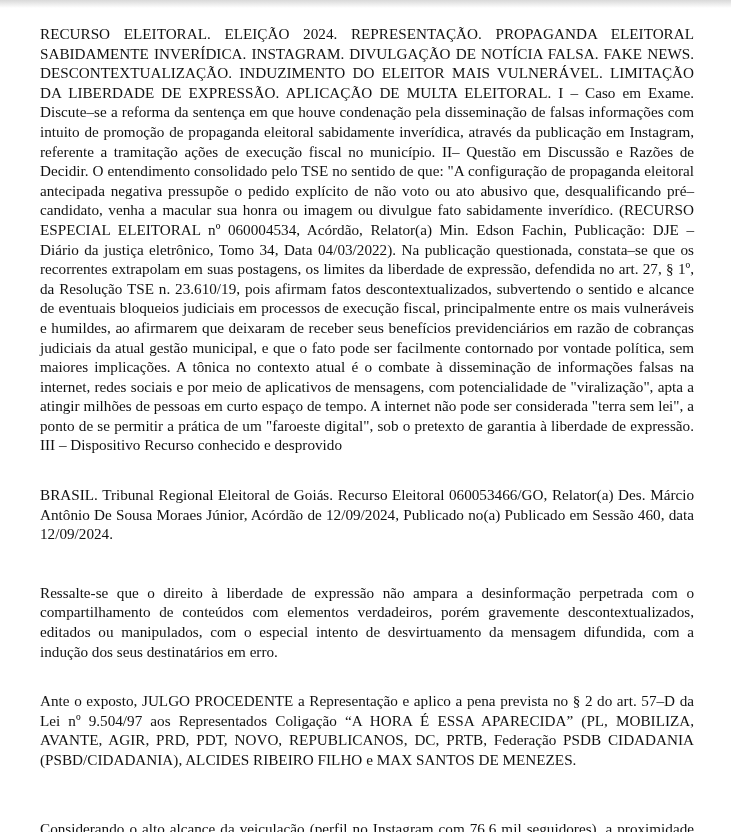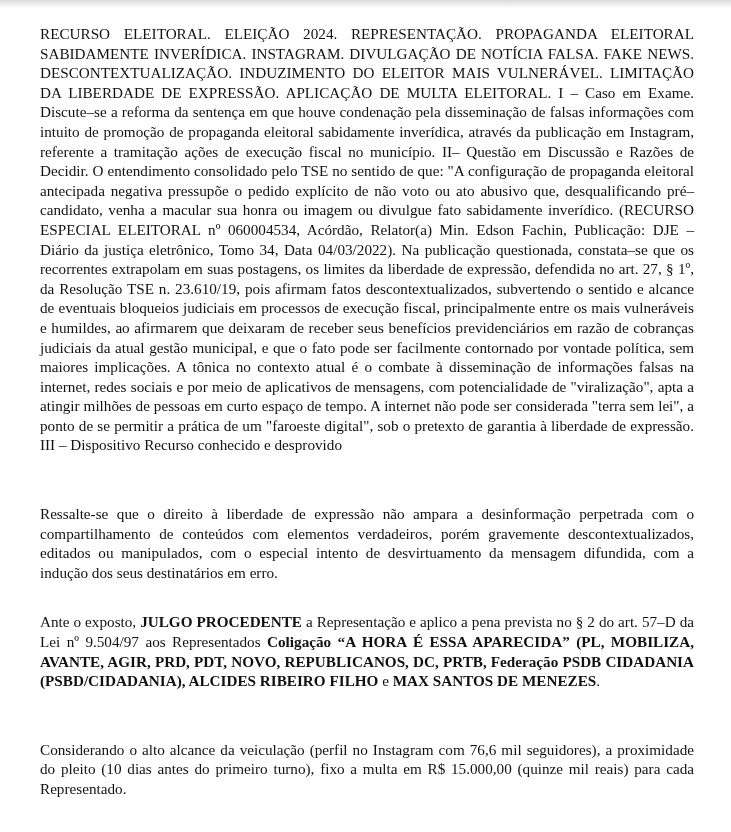--- a/index.html
+++ b/index.html
@@ -29,33 +29,34 @@
       width: 654px;
       font-size: 15.2px;
       line-height: 19.6px;
     }
     .para {
       margin: 0;
       text-align: justify;
     }
     .ementa { margin-top: 16px; }
     .citation { margin-top: 30px; }
-    .ressalte { margin-top: 49px; }
+    .ressalte { margin-top: 39px; }
     .dispositivo { margin-top: 30px; }
     .multa { margin-top: 49px; }
-    b { font-weight: bold; margin-top: 16px; }
+    b { font-weight: normal; margin-top: 16px; }
   </style>
 </head>
 <body>
 
 <div class="top-shade"></div>
 
 <div class="page">
   <p class="para ementa">RECURSO ELEITORAL. ELEIÇÃO 2024. REPRESENTAÇÃO. PROPAGANDA ELEITORAL SABIDAMENTE INVERÍDICA. INSTAGRAM. DIVULGAÇÃO DE NOTÍCIA FALSA. FAKE NEWS. DESCONTEXTUALIZAÇÃO. INDUZIMENTO DO ELEITOR MAIS VULNERÁVEL. LIMITAÇÃO DA LIBERDADE DE EXPRESSÃO. APLICAÇÃO DE MULTA ELEITORAL. I – Caso em Exame. Discute–se a reforma da sentença em que houve condenação pela disseminação de falsas informações com intuito de promoção de propaganda eleitoral sabidamente inverídica, através da publicação em Instagram, referente a tramitação ações de execução fiscal no município. II– Questão em Discussão e Razões de Decidir. O entendimento consolidado pelo TSE no sentido de que: "A configuração de propaganda eleitoral antecipada negativa pressupõe o pedido explícito de não voto ou ato abusivo que, desqualificando pré–candidato, venha a macular sua honra ou imagem ou divulgue fato sabidamente inverídico. (RECURSO ESPECIAL ELEITORAL nº 060004534, Acórdão, Relator(a) Min. Edson Fachin, Publicação: DJE – Diário da justiça eletrônico, Tomo 34, Data 04/03/2022). Na publicação questionada, constata–se que os recorrentes extrapolam em suas postagens, os limites da liberdade de expressão, defendida no art. 27, § 1º, da Resolução TSE n. 23.610/19, pois afirmam fatos descontextualizados, subvertendo o sentido e alcance de eventuais bloqueios judiciais em processos de execução fiscal, principalmente entre os mais vulneráveis e humildes, ao afirmarem que deixaram de receber seus benefícios previdenciários em razão de cobranças judiciais da atual gestão municipal, e que o fato pode ser facilmente contornado por vontade política, sem maiores implicações. A tônica no contexto atual é o combate à disseminação de informações falsas na internet, redes sociais e por meio de aplicativos de mensagens, com potencialidade de "viralização", apta a atingir milhões de pessoas em curto espaço de tempo. A internet não pode ser considerada "terra sem lei", a ponto de se permitir a prática de um "faroeste digital", sob o pretexto de garantia à liberdade de expressão. III – Dispositivo Recurso conhecido e desprovido</p>
 
+  <p class="para citation">BRASIL. Tribunal Regional Eleitoral de Goiás. Recurso Eleitoral 060053466/GO, Relator(a) Des. Márcio Antônio De Sousa Moraes Júnior, Acórdão de 12/09/2024, Publicado no(a) Publicado em Sessão 460, data 12/09/2024.</p>
 
   <p class="para ressalte">Ressalte-se que o direito à liberdade de expressão não ampara a desinformação perpetrada com o compartilhamento de conteúdos com elementos verdadeiros, porém gravemente descontextualizados, editados ou manipulados, com o especial intento de desvirtuamento da mensagem difundida, com a indução dos seus destinatários em erro.</p>
 
   <p class="para dispositivo"><span>Ante o exposto, </span><b>JULGO PROCEDENTE</b><span> a Representação e aplico a pena prevista no § 2 do art. 57–D da Lei nº 9.504/97 aos Representados </span><b>Coligação “A HORA É ESSA APARECIDA” (PL, MOBILIZA, AVANTE, AGIR, PRD, PDT, NOVO, REPUBLICANOS, DC, PRTB, Federação PSDB CIDADANIA (PSBD/CIDADANIA), ALCIDES RIBEIRO FILHO</b><span> e </span><b>MAX SANTOS DE MENEZES</b><span>.</span></p>
 
   <p class="para multa">Considerando o alto alcance da veiculação (perfil no Instagram com 76,6 mil seguidores), a proximidade do pleito (10 dias antes do primeiro turno), fixo a multa em R$ 15.000,00 (quinze mil reais) para cada Representado.</p>
 
 </div>
 
 </body></html>

